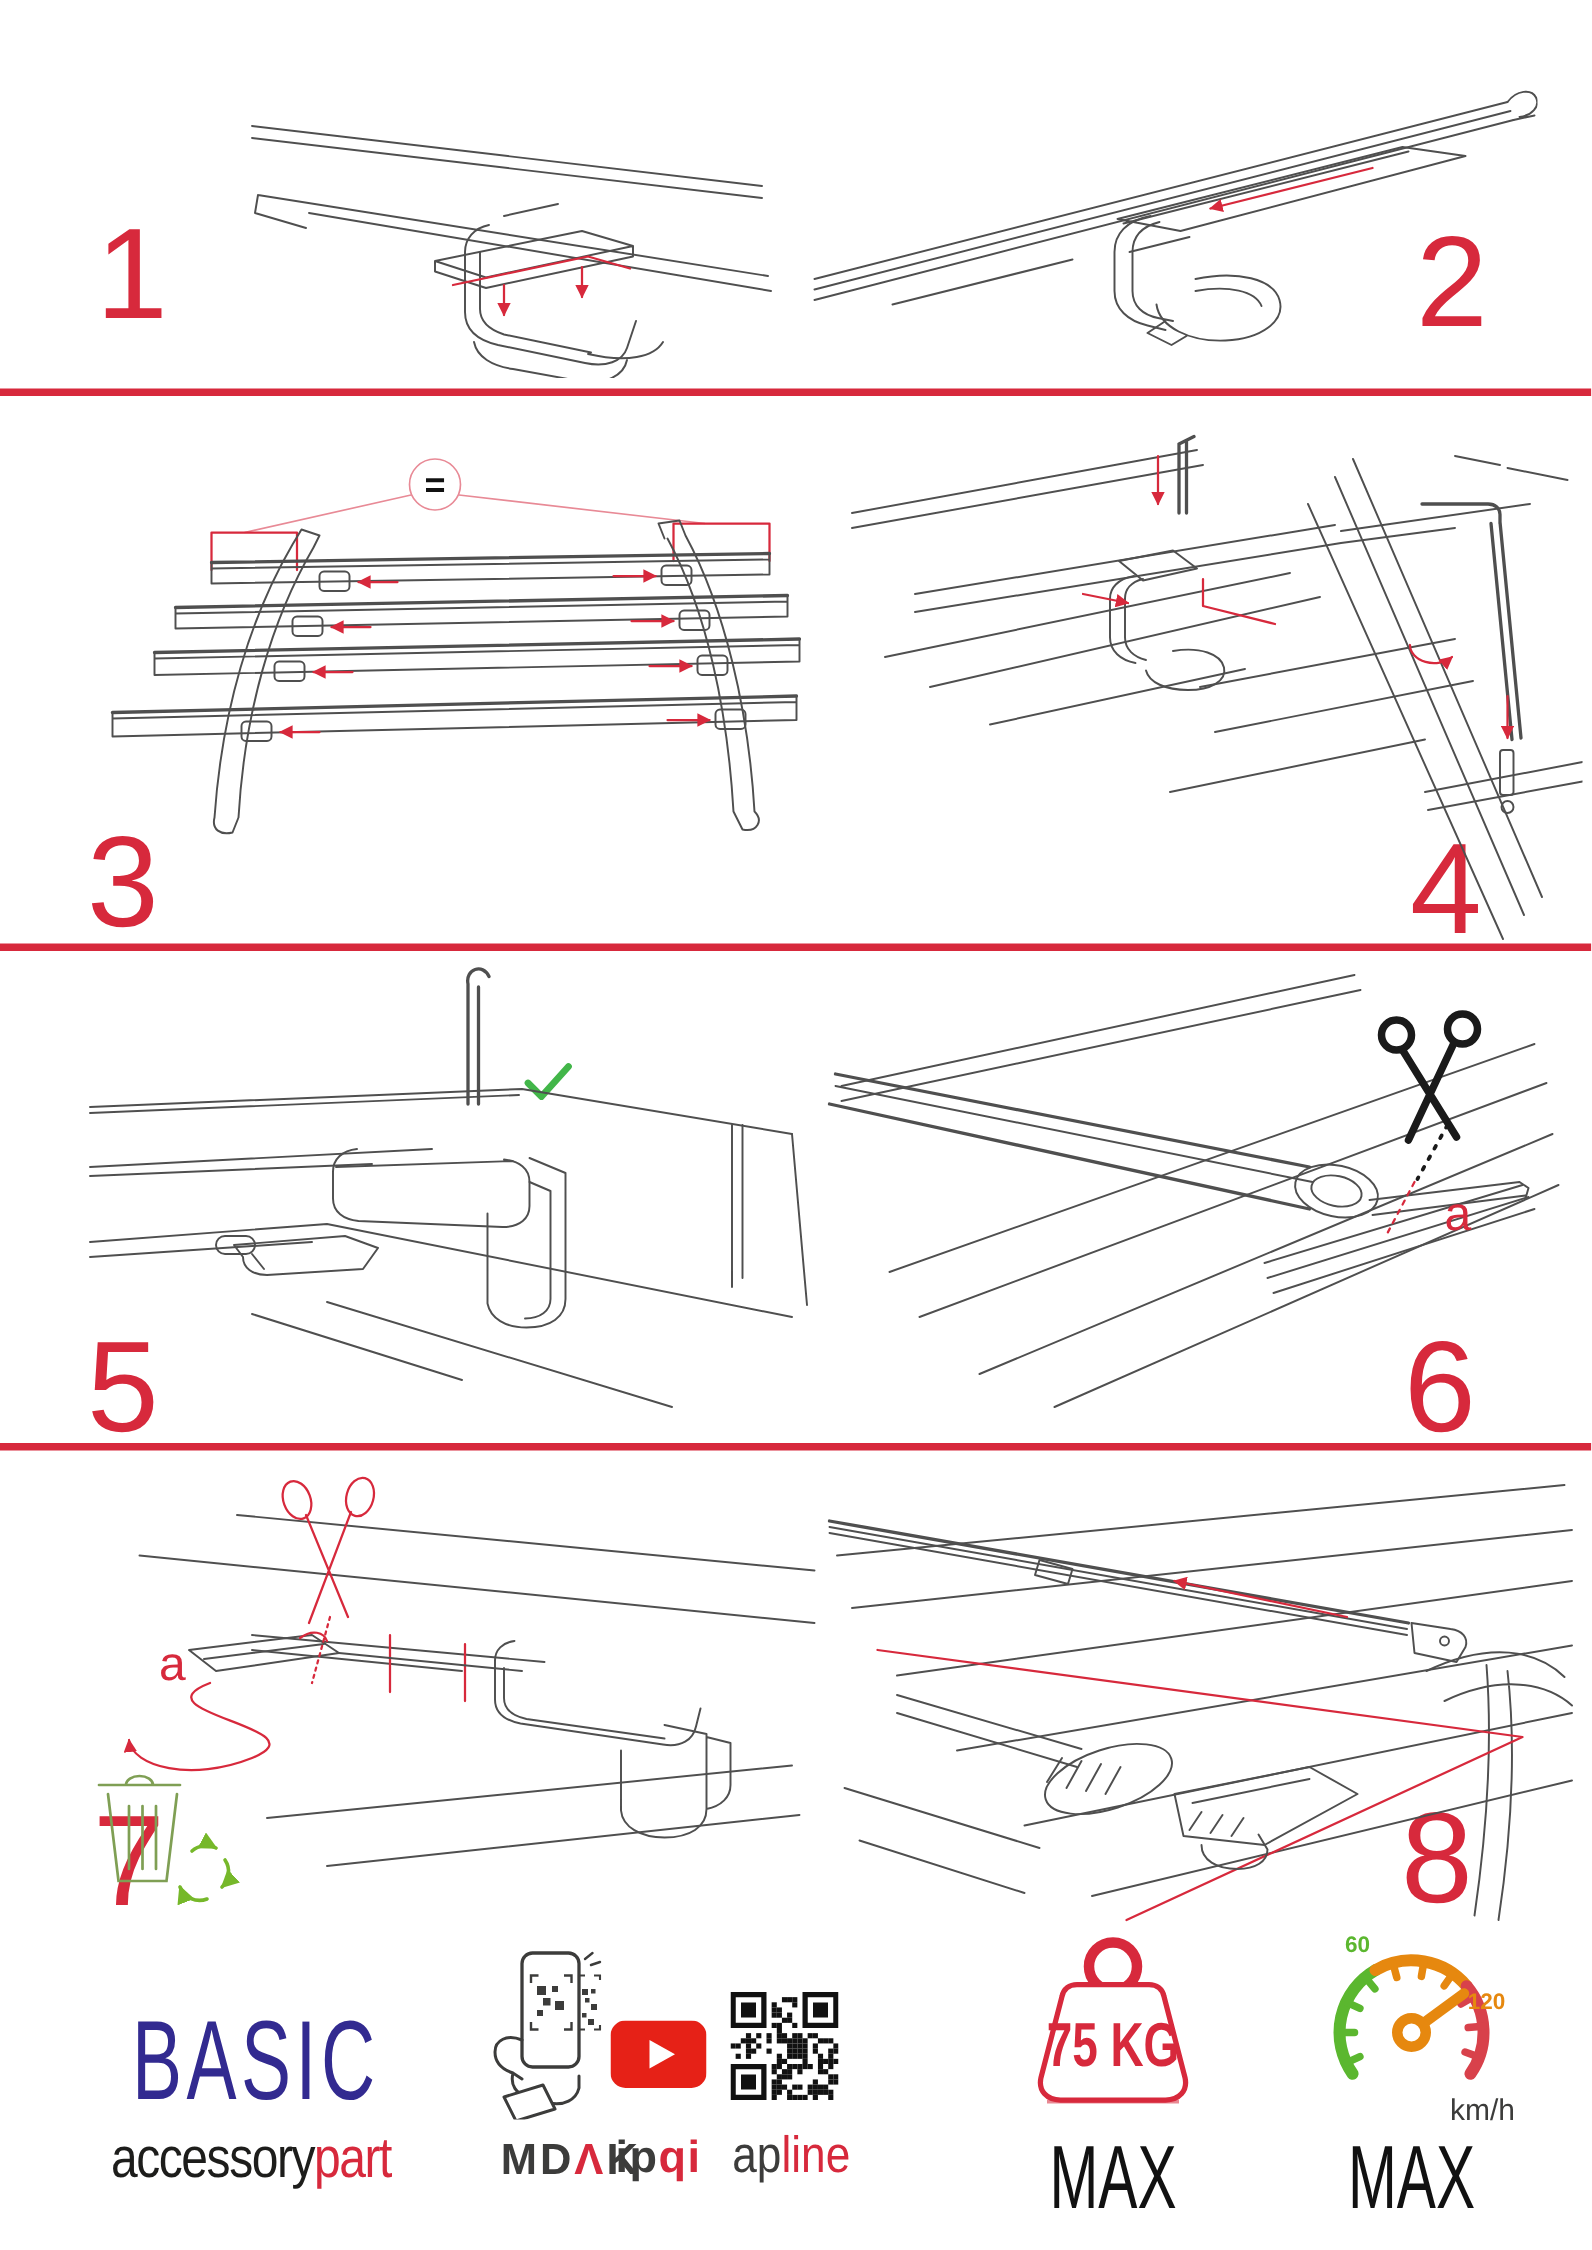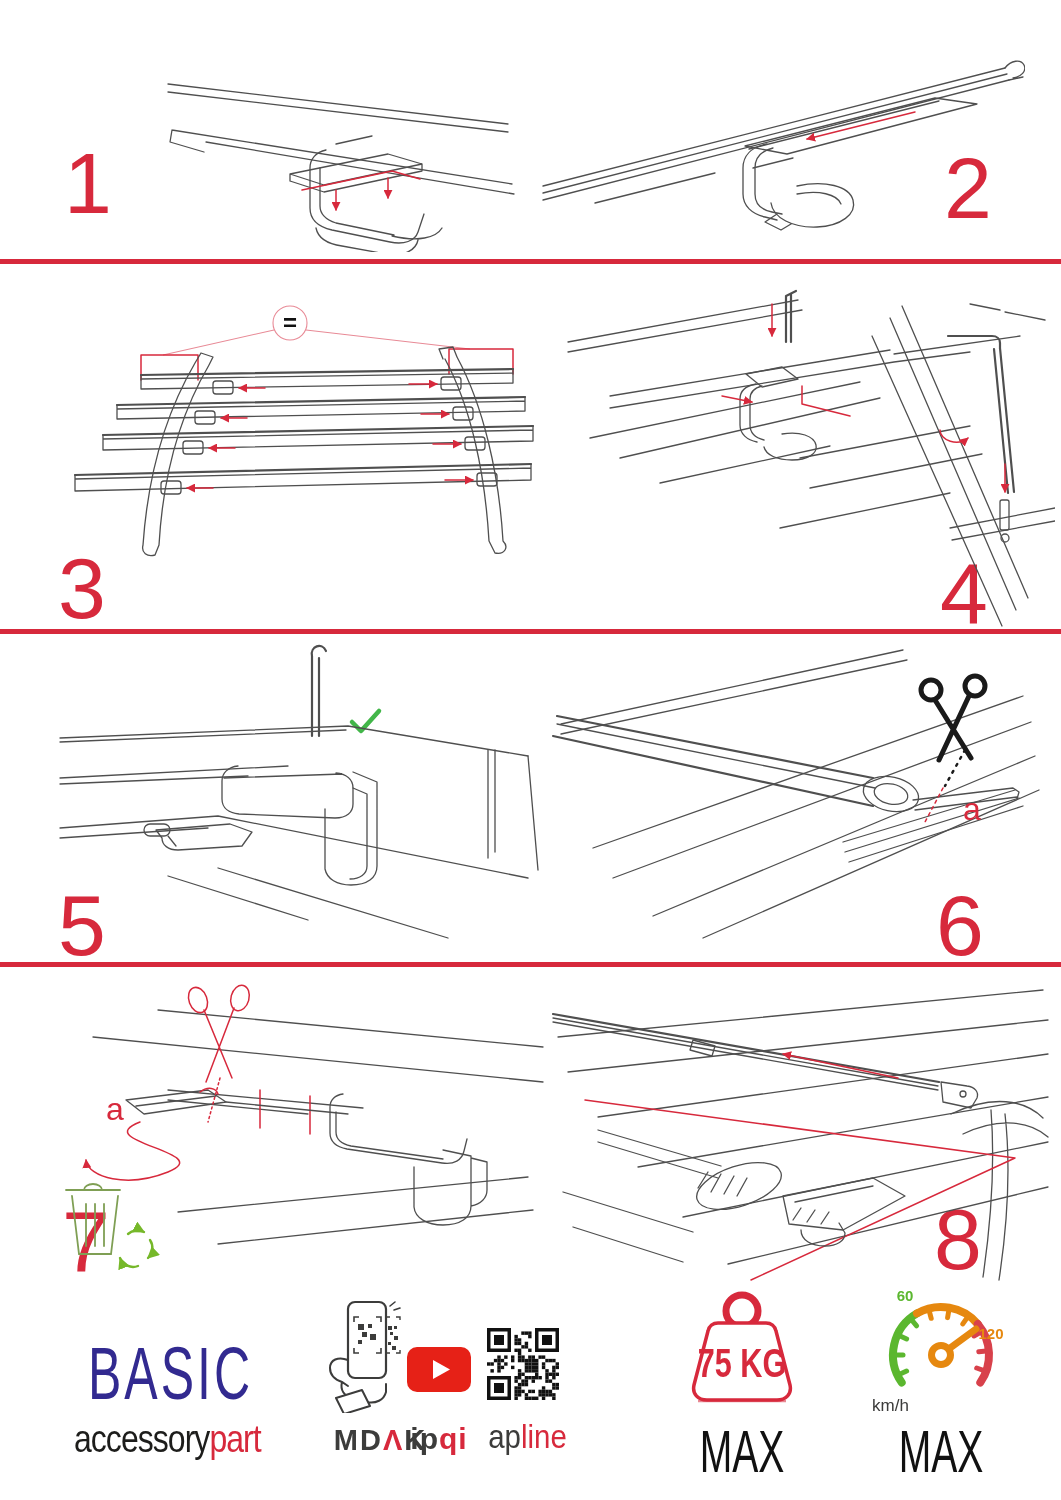--- a/index.html
+++ b/index.html
@@ -21,21 +21,21 @@
                transform:scaleY(1.5);transform-origin:left top;}
   .brand-sub{position:absolute;font-size:33px;font-weight:500;color:#1d1d1b;letter-spacing:-1px;
              transform:scale(0.97,1.15);transform-origin:left top;}
   .logo-label{position:absolute;color:#3c3c3b;text-align:center;}
   .mdak{font-size:29px;font-weight:600;letter-spacing:2px;}
   .ipqi{font-size:30px;font-weight:700;letter-spacing:1px;}
   .apline{font-size:31px;font-weight:400;letter-spacing:0px;transform:scale(0.95,1.1);transform-origin:center top;}
   .accent-red-text{color:#d7293c;}
   .max-label{position:absolute;color:#111;font-size:46px;font-weight:500;text-align:center;
              transform:scale(0.85,1.3);transform-origin:center top;}
-  .kmh{position:absolute;color:#3c3c3b;font-size:17px;text-align:left;}
+  .kmh{position:absolute;color:#3c3c3b;font-size:20px;text-align:right;}
 </style>
 </head>
 <body>
 
 <div class="page">
 
   <svg width="0" height="0" style="position:absolute">
     <defs>
       <marker id="ar" viewBox="0 0 10 10" refX="9" refY="5" markerWidth="6" markerHeight="6" orient="auto-start-reverse">
         <path d="M0,0L10,5L0,10z" fill="#d7293c"></path>

